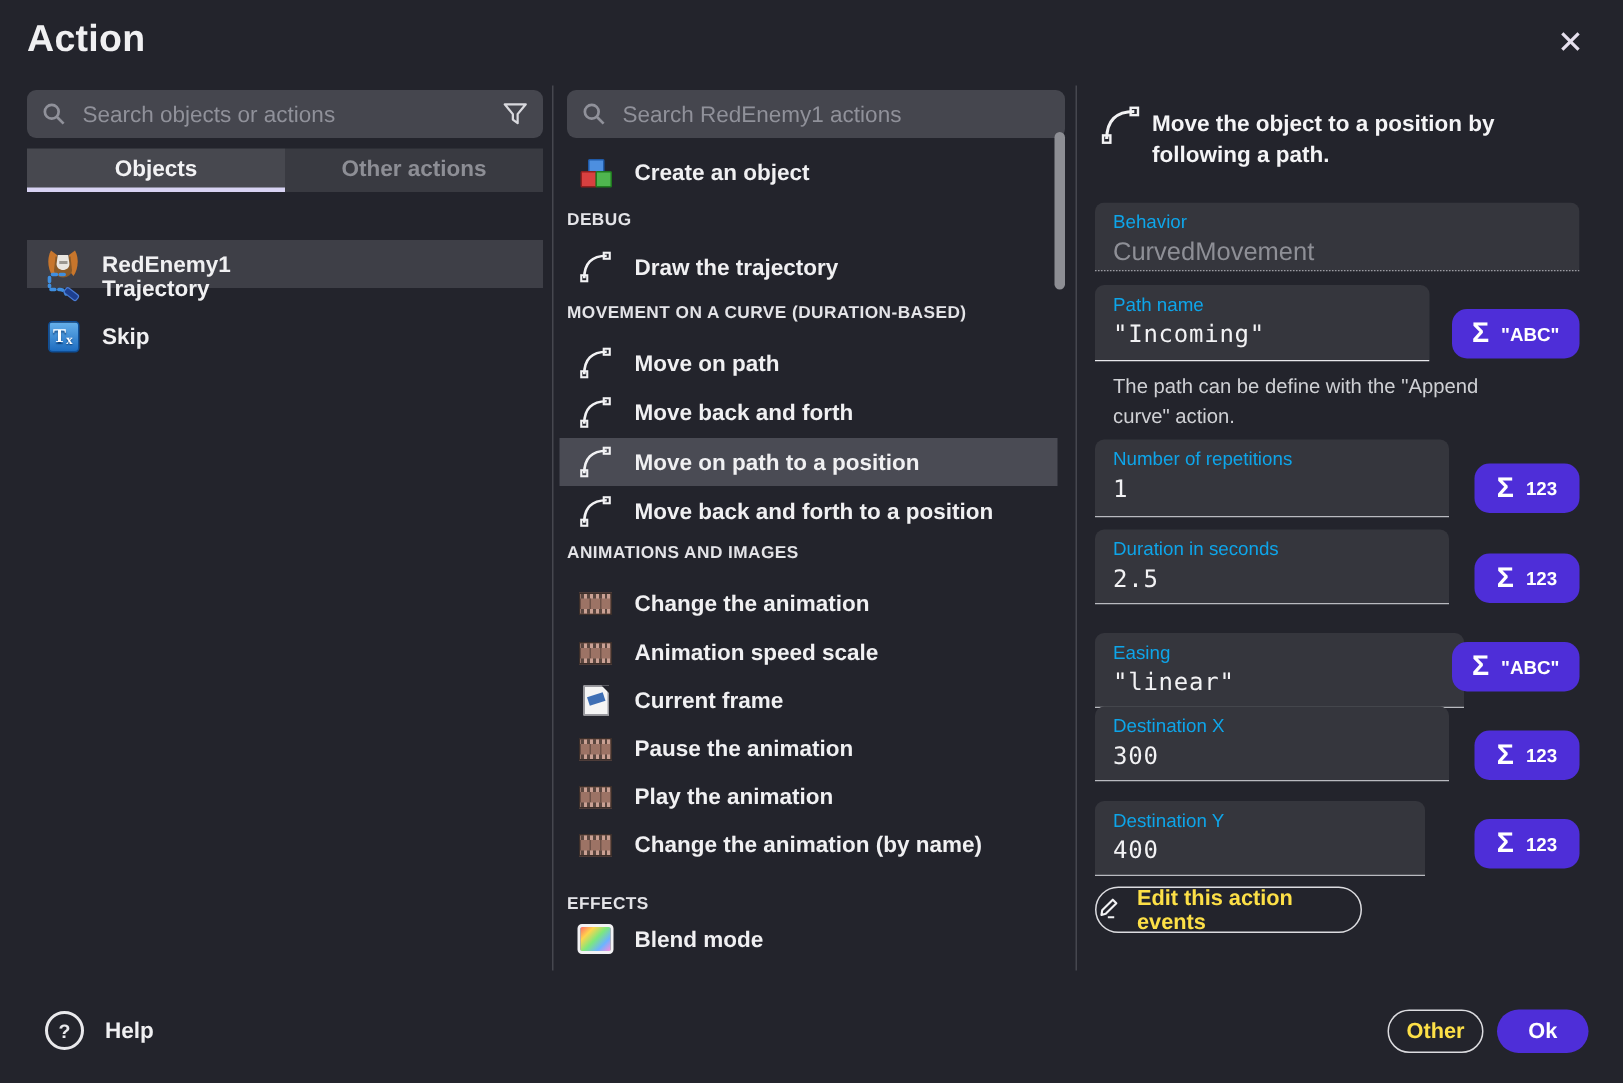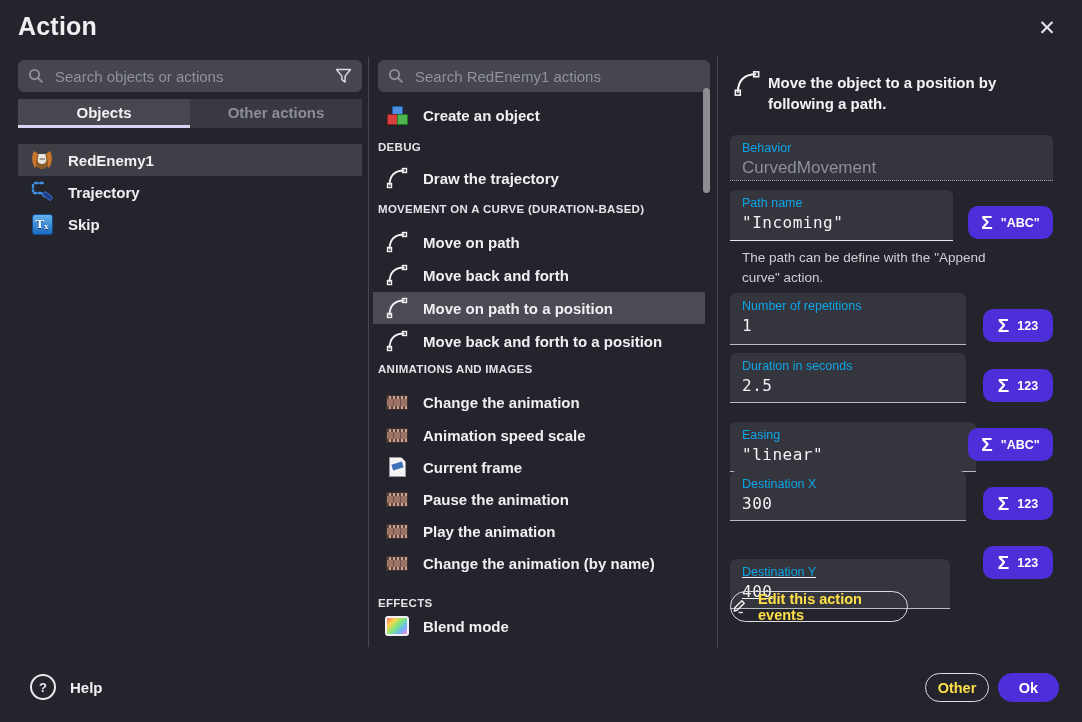--- a/index.html
+++ b/index.html
@@ -95,21 +95,21 @@
         </svg>
     </span>
     <input placeholder="Search objects or actions" style="">
     <span class="sicon">
       <svg width="17" height="16" viewBox="0 0 17 16">
           <path d="M1.5 1.5 h14 l-5.4 6.6 v6 l-3.2 -2.4 v-3.6 z" fill="none" stroke="#d9d9de" stroke-width="1.5" stroke-linejoin="round"></path>
         </svg>
     </span>
   </div>
 
-  <div class="abs obj-row selected" style="top:144px;">
+  <div class="abs obj-row selected" style="top:160px;">
     <span class="row-icon">
       <svg width="24" height="22" viewBox="0 0 24 22">
         <path d="M4 2 C1 7 2 15 5 19 L9 14 L8 5 Z" fill="#c8762c"></path>
         <path d="M20 2 C23 7 22 15 19 19 L15 14 L16 5 Z" fill="#c8762c"></path>
         <path d="M7 6 h10 l1 9 c0 3-3 5-6 5 s-6-2-6-5 z" fill="#8a5a28"></path>
         <path d="M8.5 5 h7 l.8 6 c0 2.5-2 4-4.3 4 s-4.3-1.5-4.3-4 z" fill="#e9e6e0"></path>
         <path d="M9.5 9 h5.5 v2 h-5.5 z" fill="#9a9790"></path>
       </svg>
     </span>
     <span>RedEnemy1</span>
@@ -337,21 +337,21 @@
 
   <div class="abs field" style="top:471px;width:236px;height:50px;">
     <div class="field-label">Destination X</div>
     <div class="field-value">300</div>
   </div>
   <div class="abs sigma-btn" style="left:983px;top:487px;width:70px;">
     <span class="sg">Σ</span>
     <span class="bl">123</span>
   </div>
 
-  <div class="abs field" style="top:559px;width:220px;height:50px;text-decoration:underline;">
+  <div class="abs field" style="top:534px;width:220px;height:50px;">
     <div class="field-label">Destination Y</div>
     <div class="field-value">400</div>
   </div>
   <div class="abs sigma-btn" style="left:983px;top:546px;width:70px;">
     <span class="sg">Σ</span>
     <span class="bl">123</span>
   </div>
 
   <div class="abs pill-btn" style="left:730px;top:591px;width:178px;height:31px;">
     <span>

